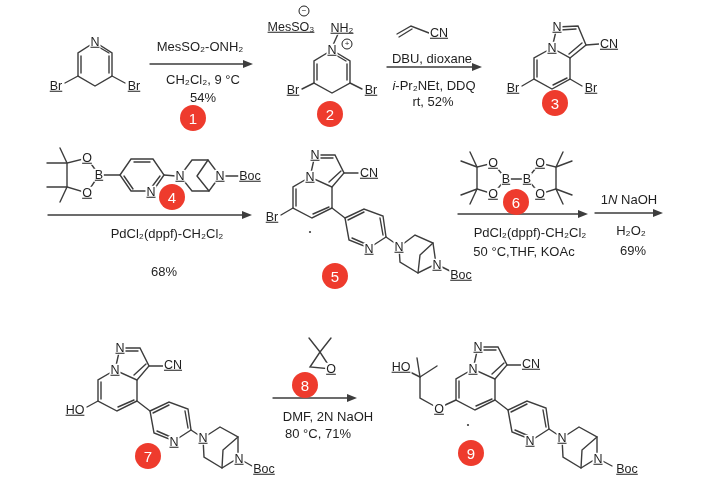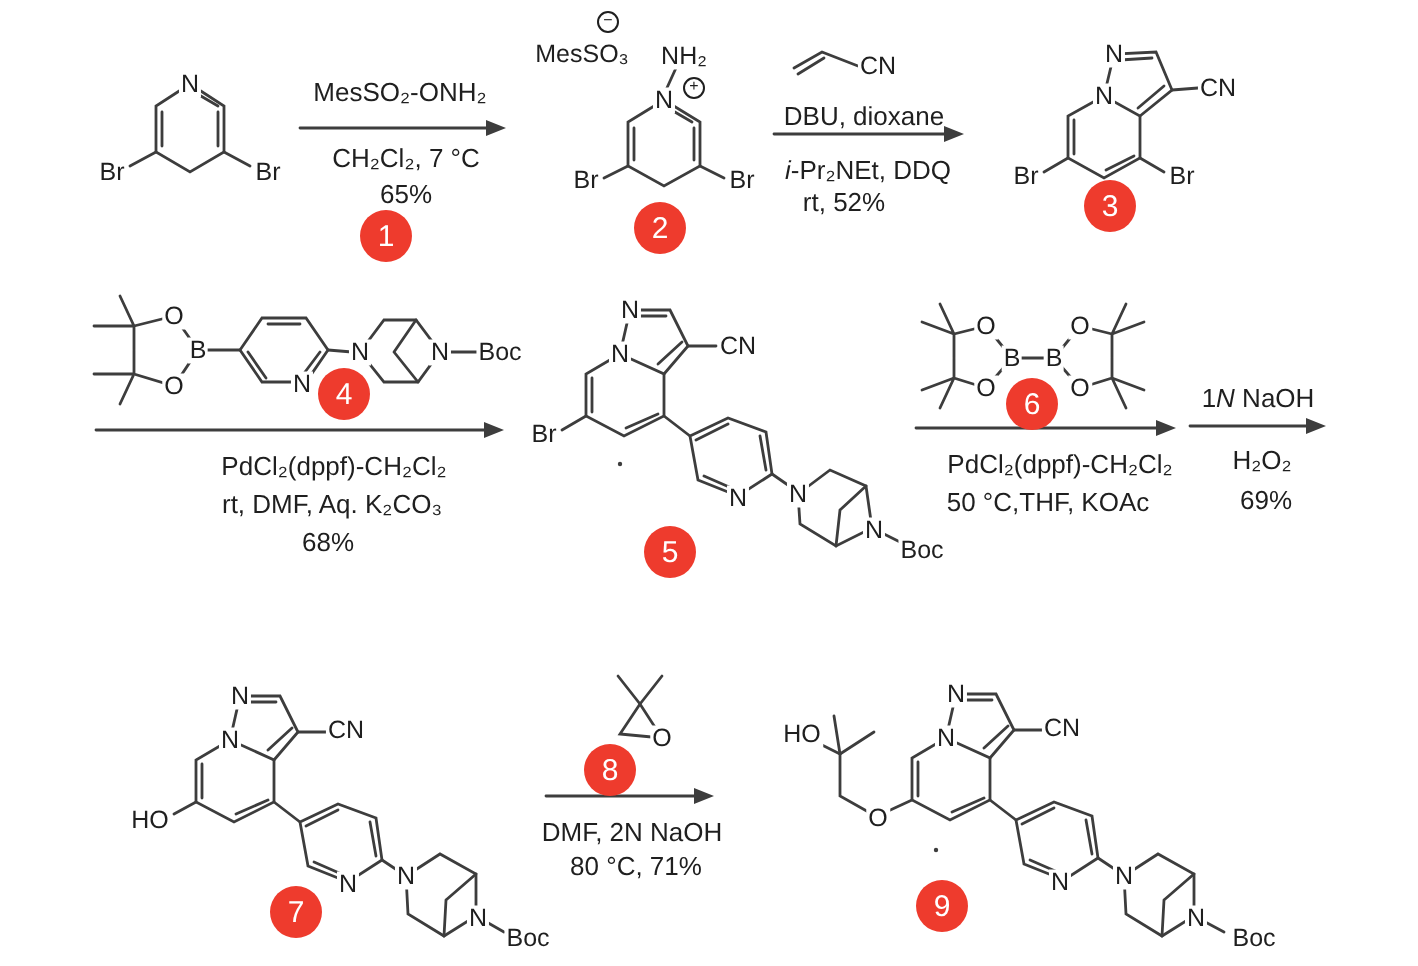--- a/index.html
+++ b/index.html
@@ -8,21 +8,21 @@
     background: var(--background,#ffffff);
     font-family:"Liberation Sans","DejaVu Sans",sans-serif;
     color: var(--text,#1f1f1f);
   }
   .canvas { position:relative; width:709px; height:483px; overflow:hidden; background:var(--background,#fff); }
   svg.bonds { position:absolute; left:0; top:0; }
   svg.bonds path { stroke: var(--bond,#3d3d3d); stroke-width:1.4; fill:none; stroke-linecap:round; }
   svg.bonds polygon { fill: var(--bond,#3d3d3d); stroke:none; }
   svg.bonds circle.dot { fill: var(--bond,#3d3d3d); }
   .atom, .rtext, .badge, .charge { position:absolute; transform:translate(-50%,-50%); white-space:nowrap; line-height:1; }
-  .atom { font-size:12.5px; background:var(--background,#fff); padding:0 1px; color:var(--text,#1f1f1f); }
+  .atom { font-size:12.5px; background:var(--background,#fff); padding:0 1px; color:var(--text,#1f1f1f);text-decoration:underline; }
   .rtext { font-size:13px; color:var(--text,#1f1f1f); }
   .rtext i { font-style:italic; }
   .badge {
     width:26px; height:26px; border-radius:50%;
     background: var(--badge,#ee3b2d); color: var(--badge_text,#fff);
     display:flex; align-items:center; justify-content:center;
     font-size:15px;
   }
   .charge {
     width:9px; height:9px; border:1px solid var(--text,#1f1f1f); border-radius:50%;
@@ -165,52 +165,51 @@
       <path d="M597,458 L612,466"></path>
       <circle class="dot" cx="468" cy="425" r="1.1"></circle>
     </g>
   </svg>
 
   <span class="atom" style="left:95px;top:42px">N</span>
   <span class="atom" style="left:56px;top:86px">Br</span>
   <span class="atom" style="left:134px;top:86px">Br</span>
 
   <span class="rtext" style="left:200px;top:46px">MesSO₂-ONH₂</span>
-  <span class="rtext" style="left:203px;top:79px">CH₂Cl₂, 7 °C</span>
-  <span class="rtext" style="left:203px;top:97px">65%</span>
+  <span class="rtext" style="left:203px;top:79px">CH₂Cl₂, 9 °C</span>
+  <span class="rtext" style="left:203px;top:97px">54%</span>
 
   <span class="atom" style="left:291px;top:27px">MesSO₃</span>
   <span class="charge" style="left:304px;top:11px">−</span>
   <span class="atom" style="left:342px;top:28px">NH₂</span>
   <span class="atom" style="left:332px;top:50px">N</span>
   <span class="charge" style="left:347px;top:44px">+</span>
   <span class="atom" style="left:293px;top:90px">Br</span>
   <span class="atom" style="left:371px;top:90px">Br</span>
 
   <span class="atom" style="left:439px;top:33px">CN</span>
   <span class="rtext" style="left:432px;top:58px">DBU, dioxane</span>
   <span class="rtext" style="left:434px;top:85px"><i>i</i><span>-Pr₂NEt, DDQ</span></span>
-  <span class="rtext" style="left:422px;top:101px">rt, 52%</span>
+  <span class="rtext" style="left:433px;top:101px">rt, 52%</span>
 
   <span class="atom" style="left:557px;top:27px">N</span>
   <span class="atom" style="left:552px;top:48px">N</span>
   <span class="atom" style="left:609px;top:44px">CN</span>
   <span class="atom" style="left:513px;top:88px">Br</span>
   <span class="atom" style="left:591px;top:88px">Br</span>
 
   <span class="atom" style="left:87px;top:158px">O</span>
   <span class="atom" style="left:87px;top:193px">O</span>
   <span class="atom" style="left:99px;top:175px">B</span>
   <span class="atom" style="left:151px;top:192px">N</span>
   <span class="atom" style="left:180px;top:176px">N</span>
   <span class="atom" style="left:220px;top:176px">N</span>
   <span class="atom" style="left:250px;top:176px">Boc</span>
 
   <span class="rtext" style="left:167px;top:233px">PdCl₂(dppf)-CH₂Cl₂</span>
-  <span class="rtext" style="left:166px;top:252px">rt, DMF, Aq. K₂CO₃</span>
   <span class="rtext" style="left:164px;top:271px">68%</span>
 
   <span class="atom" style="left:315px;top:155px">N</span>
   <span class="atom" style="left:310px;top:177px">N</span>
   <span class="atom" style="left:369px;top:173px">CN</span>
   <span class="atom" style="left:272px;top:217px">Br</span>
   <span class="atom" style="left:369px;top:249px">N</span>
   <span class="atom" style="left:399px;top:247px">N</span>
   <span class="atom" style="left:437px;top:265px">N</span>
   <span class="atom" style="left:461px;top:275px">Boc</span>
@@ -232,21 +231,21 @@
   <span class="atom" style="left:120px;top:348px">N</span>
   <span class="atom" style="left:115px;top:370px">N</span>
   <span class="atom" style="left:173px;top:365px">CN</span>
   <span class="atom" style="left:75px;top:410px">HO</span>
   <span class="atom" style="left:174px;top:442px">N</span>
   <span class="atom" style="left:203px;top:438px">N</span>
   <span class="atom" style="left:239px;top:459px">N</span>
   <span class="atom" style="left:264px;top:469px">Boc</span>
 
   <span class="atom" style="left:331px;top:369px">O</span>
-  <span class="rtext" style="left:316px;top:416px">DMF, 2N NaOH</span>
+  <span class="rtext" style="left:328px;top:416px">DMF, 2N NaOH</span>
   <span class="rtext" style="left:318px;top:433px">80 °C, 71%</span>
 
   <span class="atom" style="left:401px;top:367px">HO</span>
   <span class="atom" style="left:439px;top:409px">O</span>
   <span class="atom" style="left:478px;top:347px">N</span>
   <span class="atom" style="left:473px;top:369px">N</span>
   <span class="atom" style="left:531px;top:364px">CN</span>
   <span class="atom" style="left:530px;top:441px">N</span>
   <span class="atom" style="left:562px;top:438px">N</span>
   <span class="atom" style="left:598px;top:459px">N</span>

